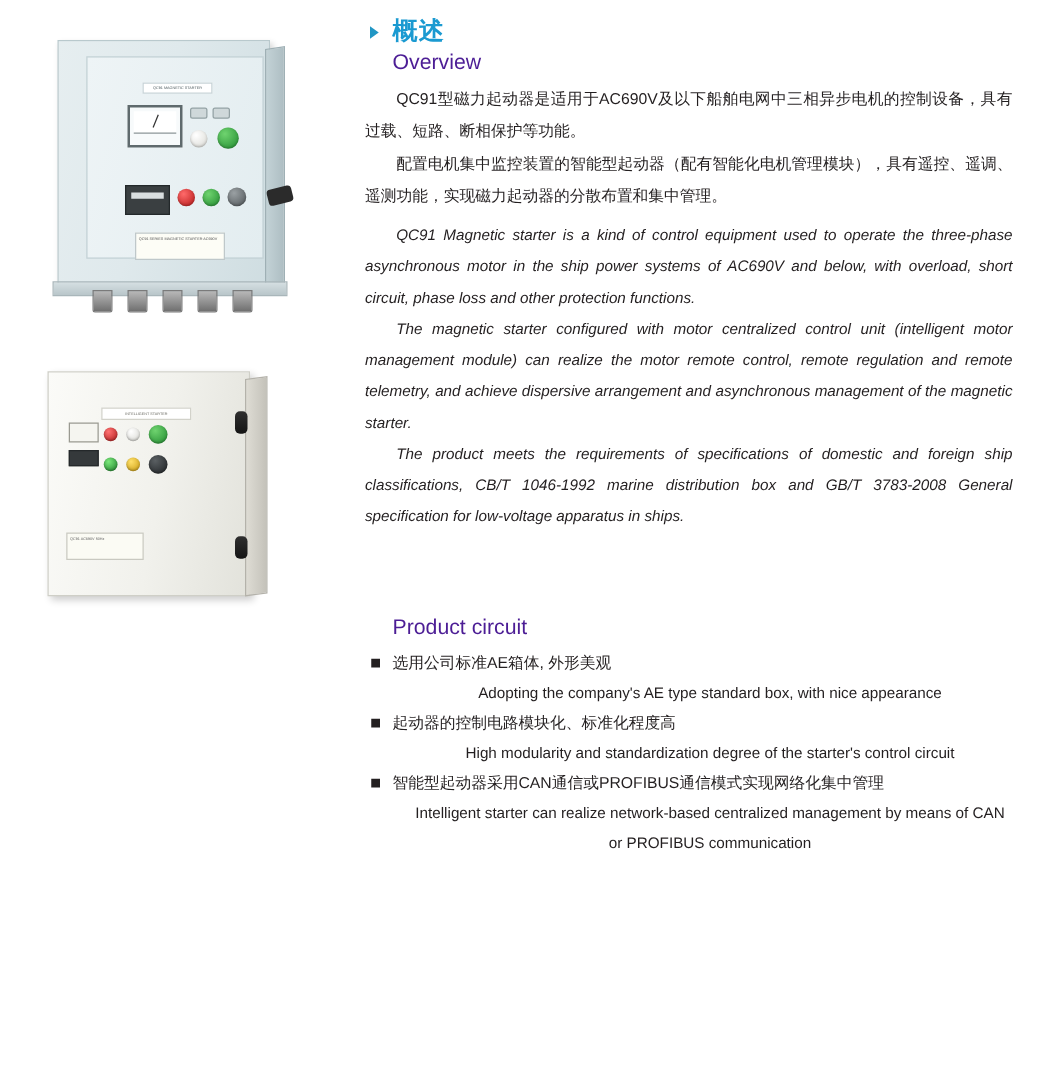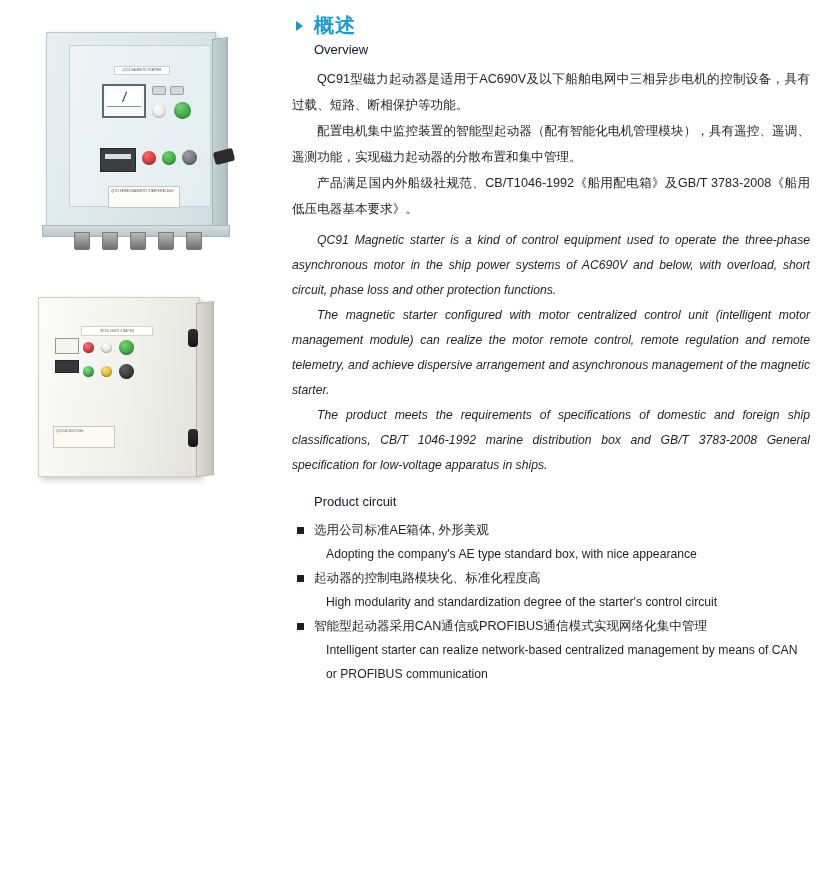--- a/index.html
+++ b/index.html
@@ -295,22 +295,22 @@
     border-left: 7px solid #2196c4;
   }
   .sec-cn {
     font-size: 20px;
     font-weight: bold;
     color: #1b9ad1;
     letter-spacing: 1px;
     line-height: 26px;
   }
   .sec-en {
-    font-size: 13px;
-    color: #0f172a;
+    font-size: 17px;
+    color: #4c1d95;
     line-height: 20px;
     padding-left: 22px;
     margin-bottom: 6px;
   }
   .para-cn {
     font-size: 12.6px;
     line-height: 26px;
     color: #231f20;
     text-align: justify;
     text-indent: 25px;
@@ -352,20 +352,21 @@
     top: 9px;
     width: 7px;
     height: 7px;
     background: #231f20;
   }
   .feat-en {
     font-size: 12.2px;
     line-height: 24px;
     color: #231f20;
     padding-left: 34px;
+    text-align: center;
   }
 </style>
 </head>
 <body>
 
 <div class="page">
 
   <div class="left-col">
 
     <div class="photo1">
@@ -427,21 +428,20 @@
 
     <div class="block-overview">
       <div class="section-head">
         <span class="tri"></span>
         <span class="sec-cn">概述</span>
       </div>
       <div class="sec-en">Overview</div>
 
       <p class="para-cn">QC91型磁力起动器是适用于AC690V及以下船舶电网中三相异步电机的控制设备，具有过载、短路、断相保护等功能。</p>
       <p class="para-cn">配置电机集中监控装置的智能型起动器（配有智能化电机管理模块），具有遥控、遥调、遥测功能，实现磁力起动器的分散布置和集中管理。</p>
-      <p class="para-cn">产品满足国内外船级社规范、CB/T1046-1992《船用配电箱》及GB/T 3783-2008《船用低压电器基本要求》。</p>
 
       <p class="para-en" style="margin-top:6px;">QC91 Magnetic starter is a kind of control equipment used to operate the three-phase asynchronous motor in the ship power systems of AC690V and below, with overload, short circuit, phase loss and other protection functions.</p>
       <p class="para-en">The magnetic starter configured with motor centralized control unit (intelligent motor management module) can realize the motor remote control, remote regulation and remote telemetry, and achieve dispersive arrangement and asynchronous management of the magnetic starter.</p>
       <p class="para-en">The product meets the requirements of specifications of domestic and foreign ship classifications, CB/T 1046-1992 marine distribution box and GB/T 3783-2008 General specification for low-voltage apparatus in ships.</p>
     </div>
 
     <div class="block-features">
       <div class="sec-en">Product circuit</div>
 
       <div class="feat-item">

